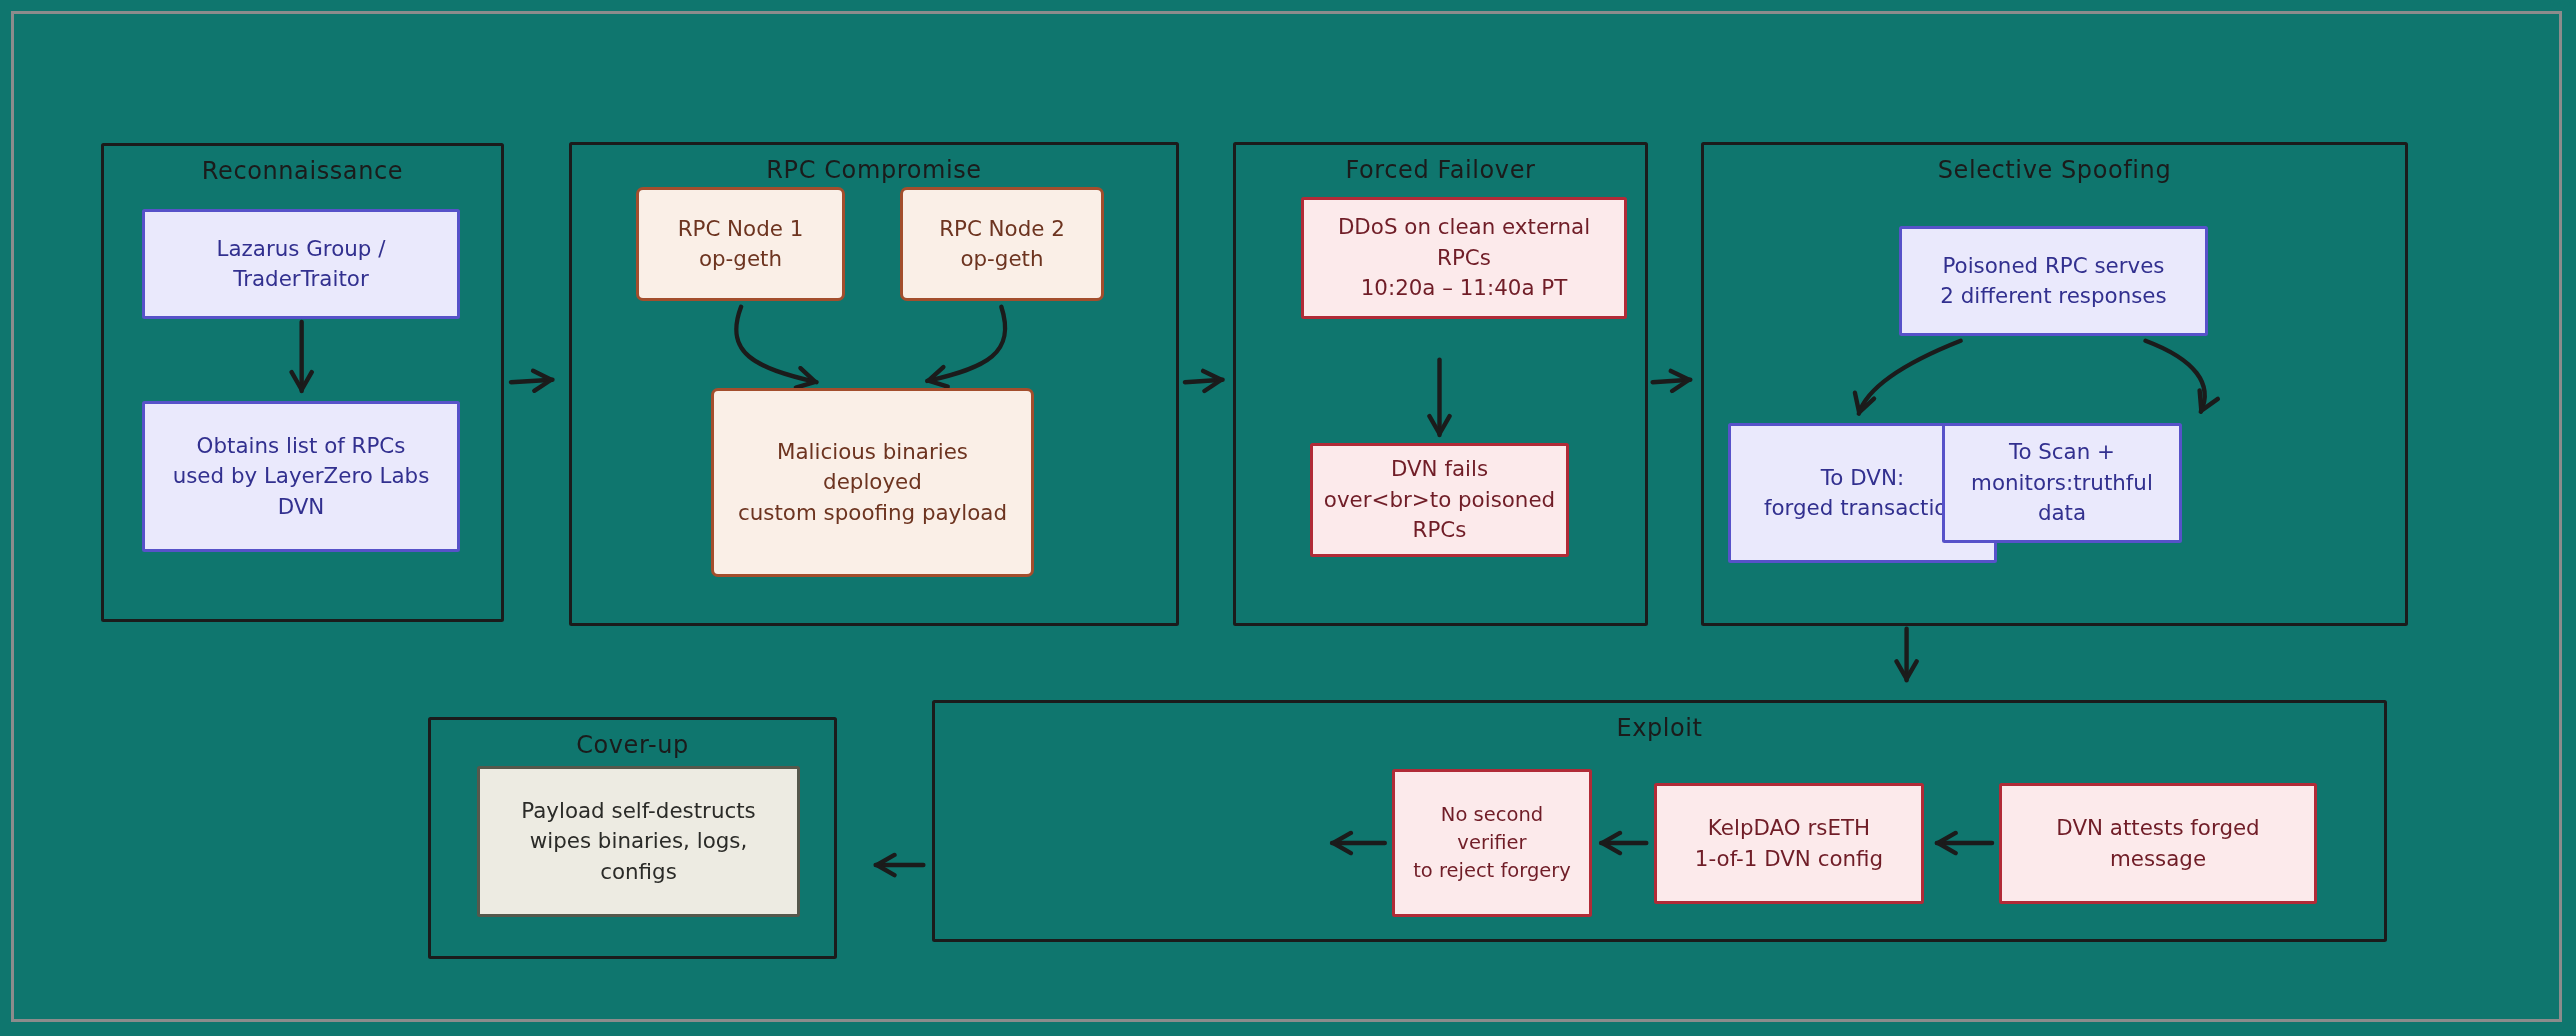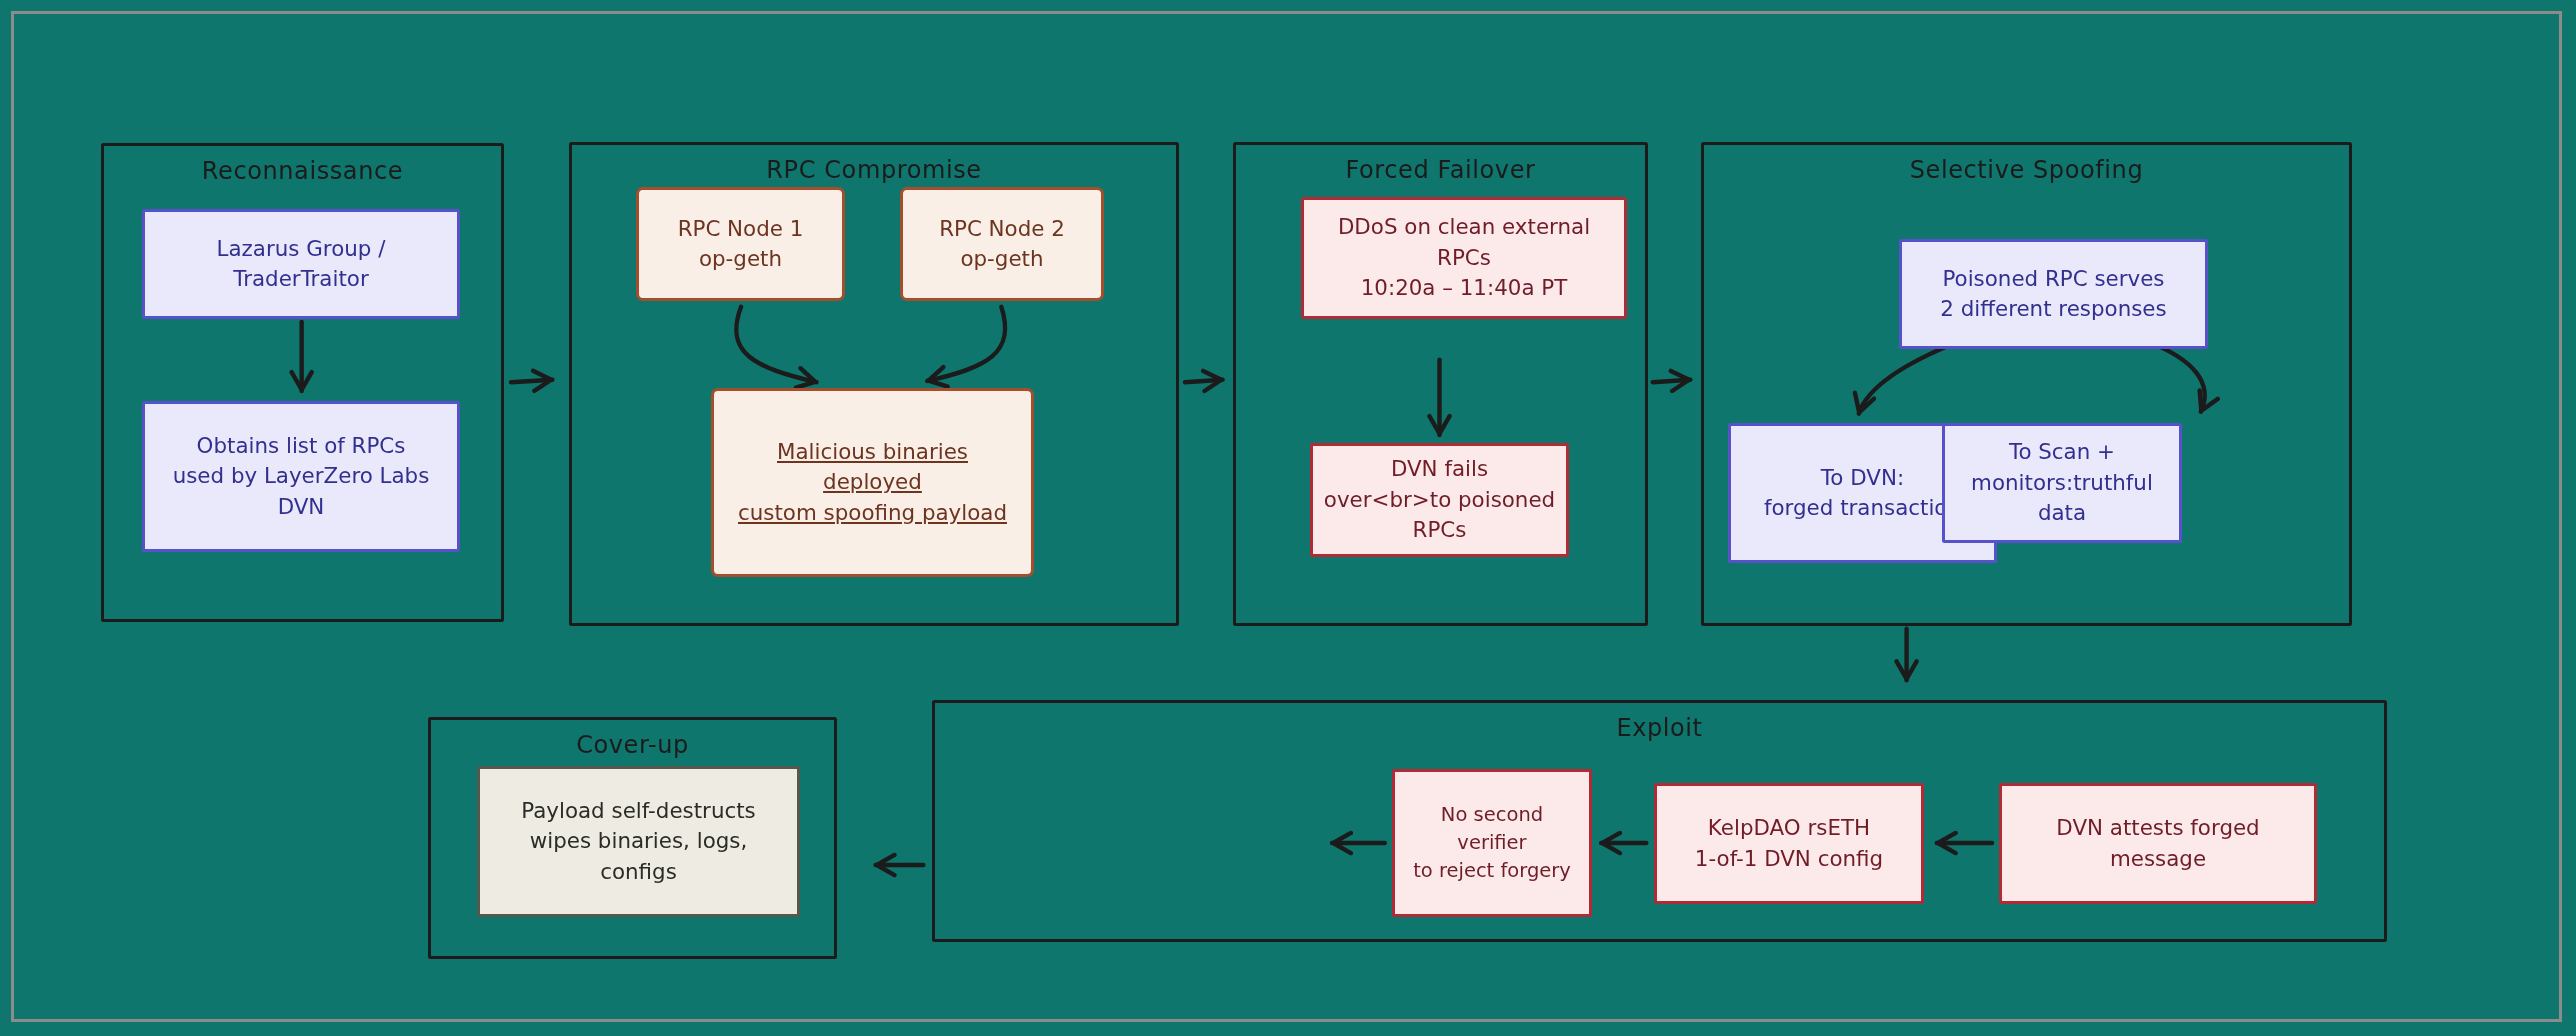--- a/index.html
+++ b/index.html
@@ -110,21 +110,21 @@
   </section>
 
   <section class="stage" style="left:569px; top:142px; width:610px; height:484px;">
     <div class="stage-title">RPC Compromise</div>
   </section>
 
   <section class="stage" style="left:1233px; top:142px; width:415px; height:484px;">
     <div class="stage-title">Forced Failover</div>
   </section>
 
-  <section class="stage" style="left:1701px; top:142px; width:651px; height:484px;">
+  <section class="stage" style="left:1701px; top:142px; width:707px; height:484px;">
     <div class="stage-title">Selective Spoofing</div>
   </section>
 
   <section class="stage" style="left:932px; top:700px; width:1455px; height:242px;">
     <div class="stage-title">Exploit</div>
   </section>
 
   <section class="stage" style="left:428px; top:717px; width:409px; height:242px;">
     <div class="stage-title">Cover-up</div>
   </section>
@@ -132,32 +132,32 @@
   <div class="node violet" style="left:142px; top:209px; width:318px; height:110px;">Lazarus Group /
 TraderTraitor</div>
   <div class="node violet" style="left:142px; top:401px; width:318px; height:151px;">Obtains list of RPCs
 used by LayerZero Labs
 DVN</div>
 
   <div class="node rust" style="left:636px; top:187px; width:209px; height:114px;">RPC Node 1
 op-geth</div>
   <div class="node rust" style="left:900px; top:187px; width:204px; height:114px;">RPC Node 2
 op-geth</div>
-  <div class="node rust" style="left:711px; top:388px; width:323px; height:189px;text-decoration:underline;">Malicious binaries
+  <div class="node rust" style="left:711px; top:388px; width:323px; height:189px;">Malicious binaries
 deployed
 custom spoofing payload</div>
 
   <div class="node crimson" style="left:1277px; top:197px; width:326px; height:122px;margin-left:24px;">DDoS on clean external
 RPCs
 10:20a – 11:40a PT</div>
   <div class="node crimson" style="left:1310px; top:443px; width:259px; height:114px;">DVN fails
 over&lt;br&gt;to poisoned
 RPCs</div>
 
-  <div class="node violet" style="left:1899px; top:226px; width:309px; height:110px;margin-top:13px;">Poisoned RPC serves
+  <div class="node violet" style="left:1899px; top:226px; width:309px; height:110px;">Poisoned RPC serves
 2 different responses</div>
   <div class="node violet" style="left:1728px; top:423px; width:269px; height:140px;">To DVN:
 forged transaction</div>
   <div class="node violet" style="left:1942px; top:423px; width:240px; height:120px;">To Scan +
 monitors:truthful data</div>
 
   <div class="node crimson" style="left:1999px; top:783px; width:318px; height:121px;">DVN attests forged
 message</div>
   <div class="node crimson" style="left:1654px; top:783px; width:270px; height:121px;">KelpDAO rsETH
 1-of-1 DVN config</div>

